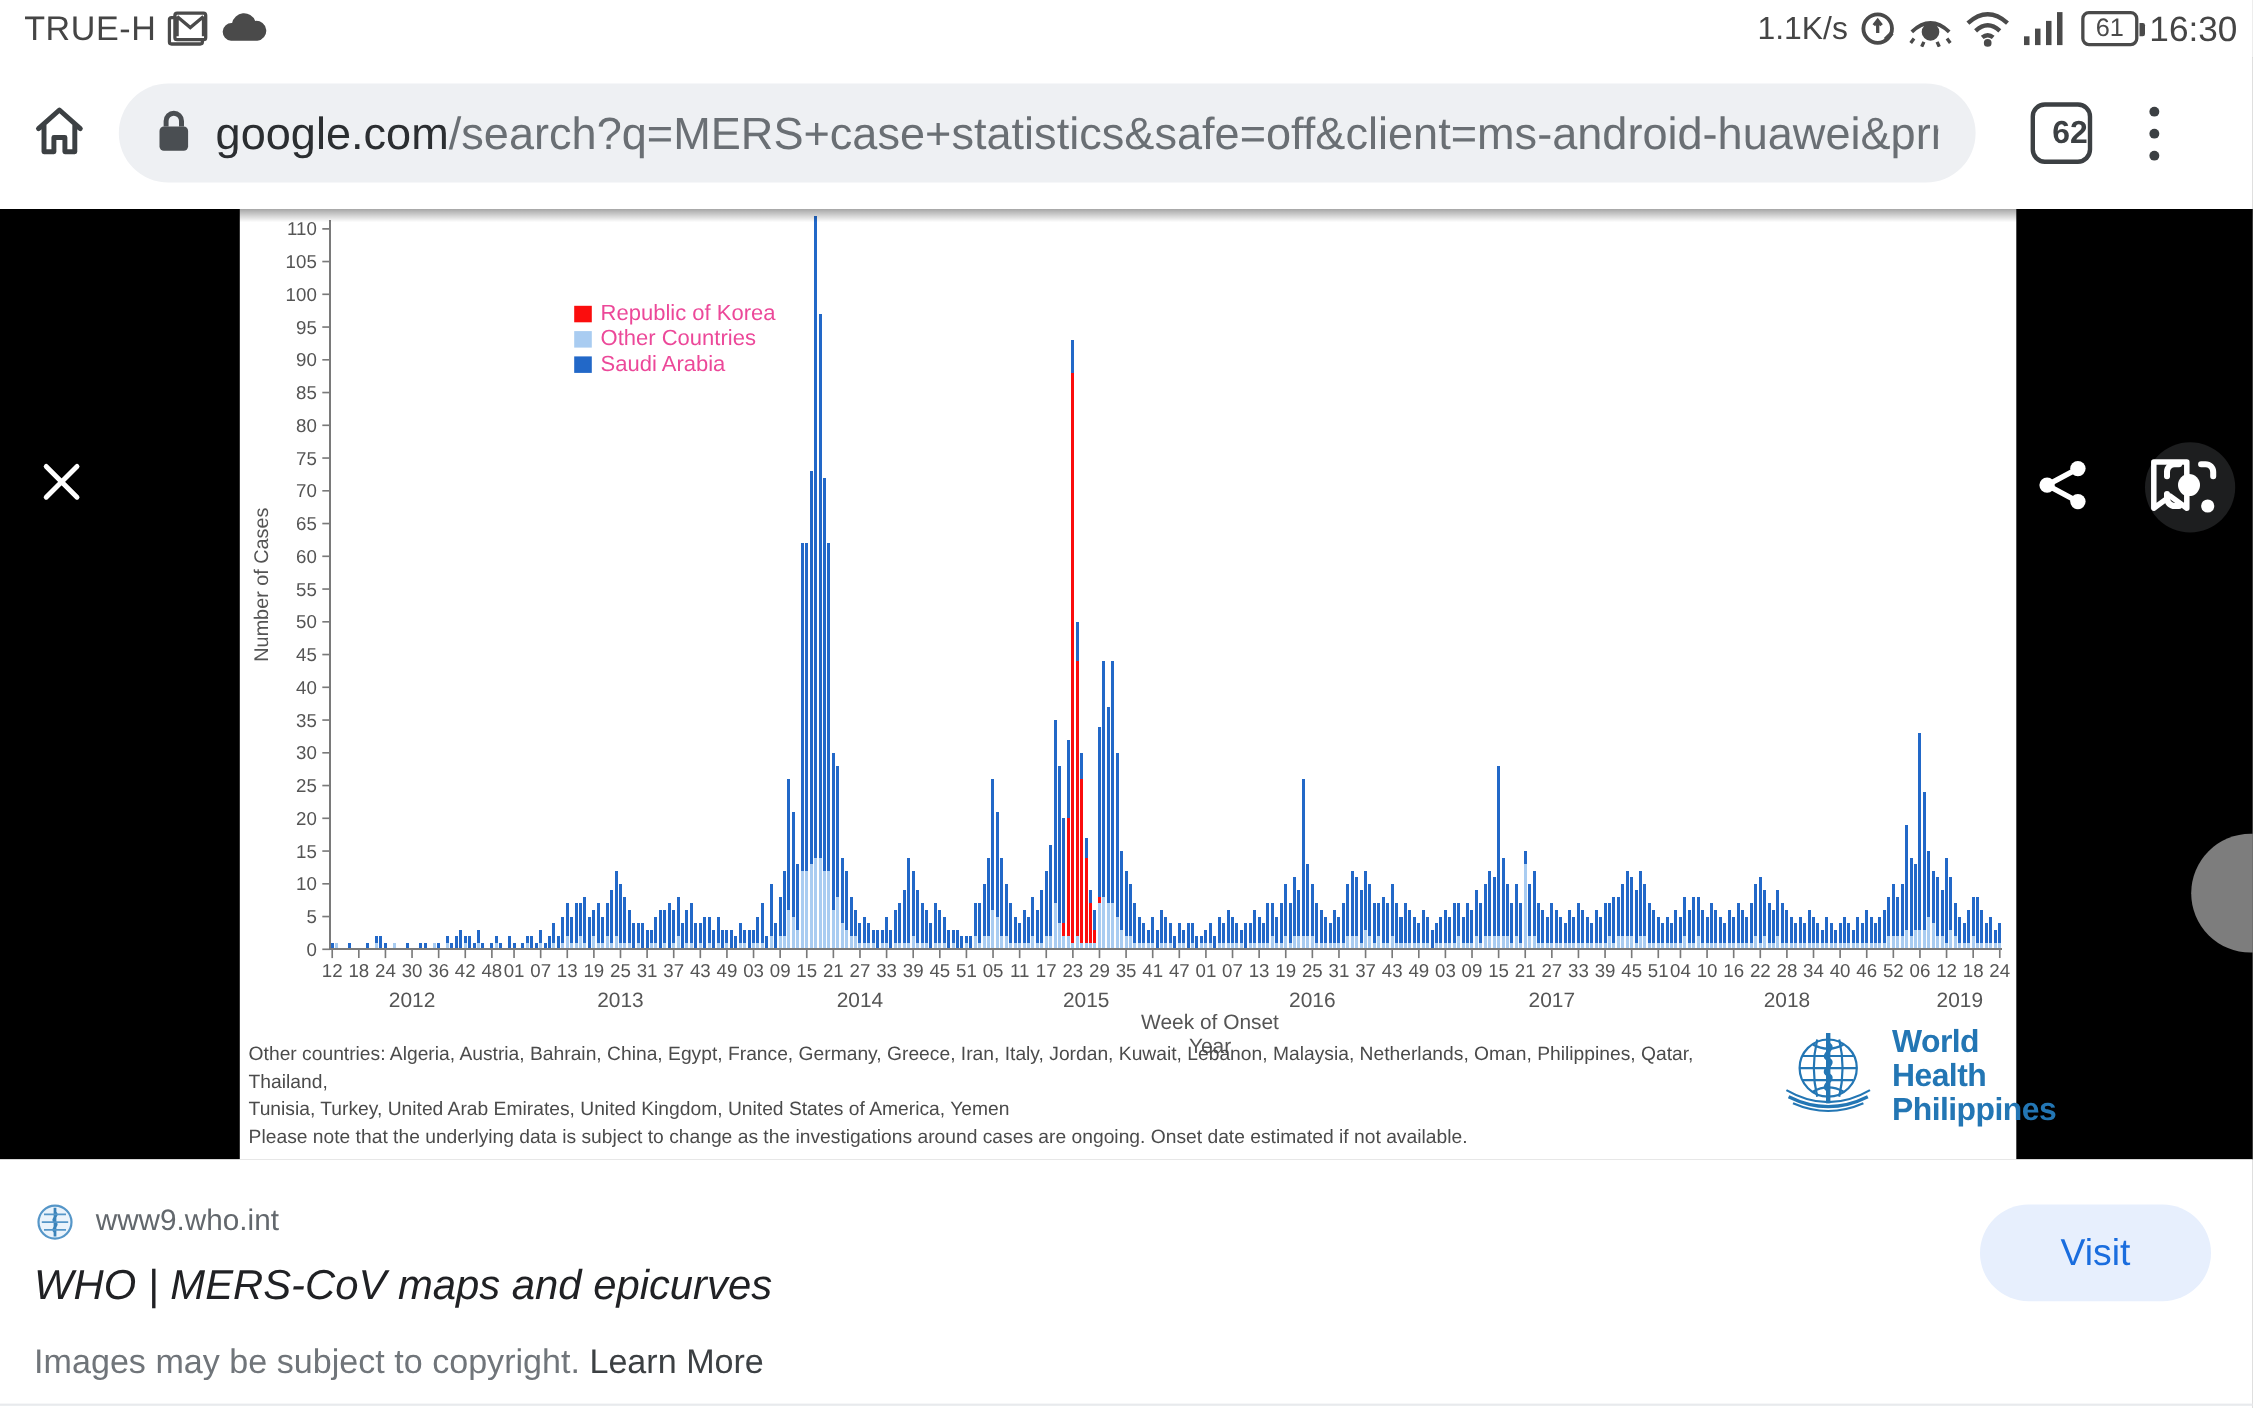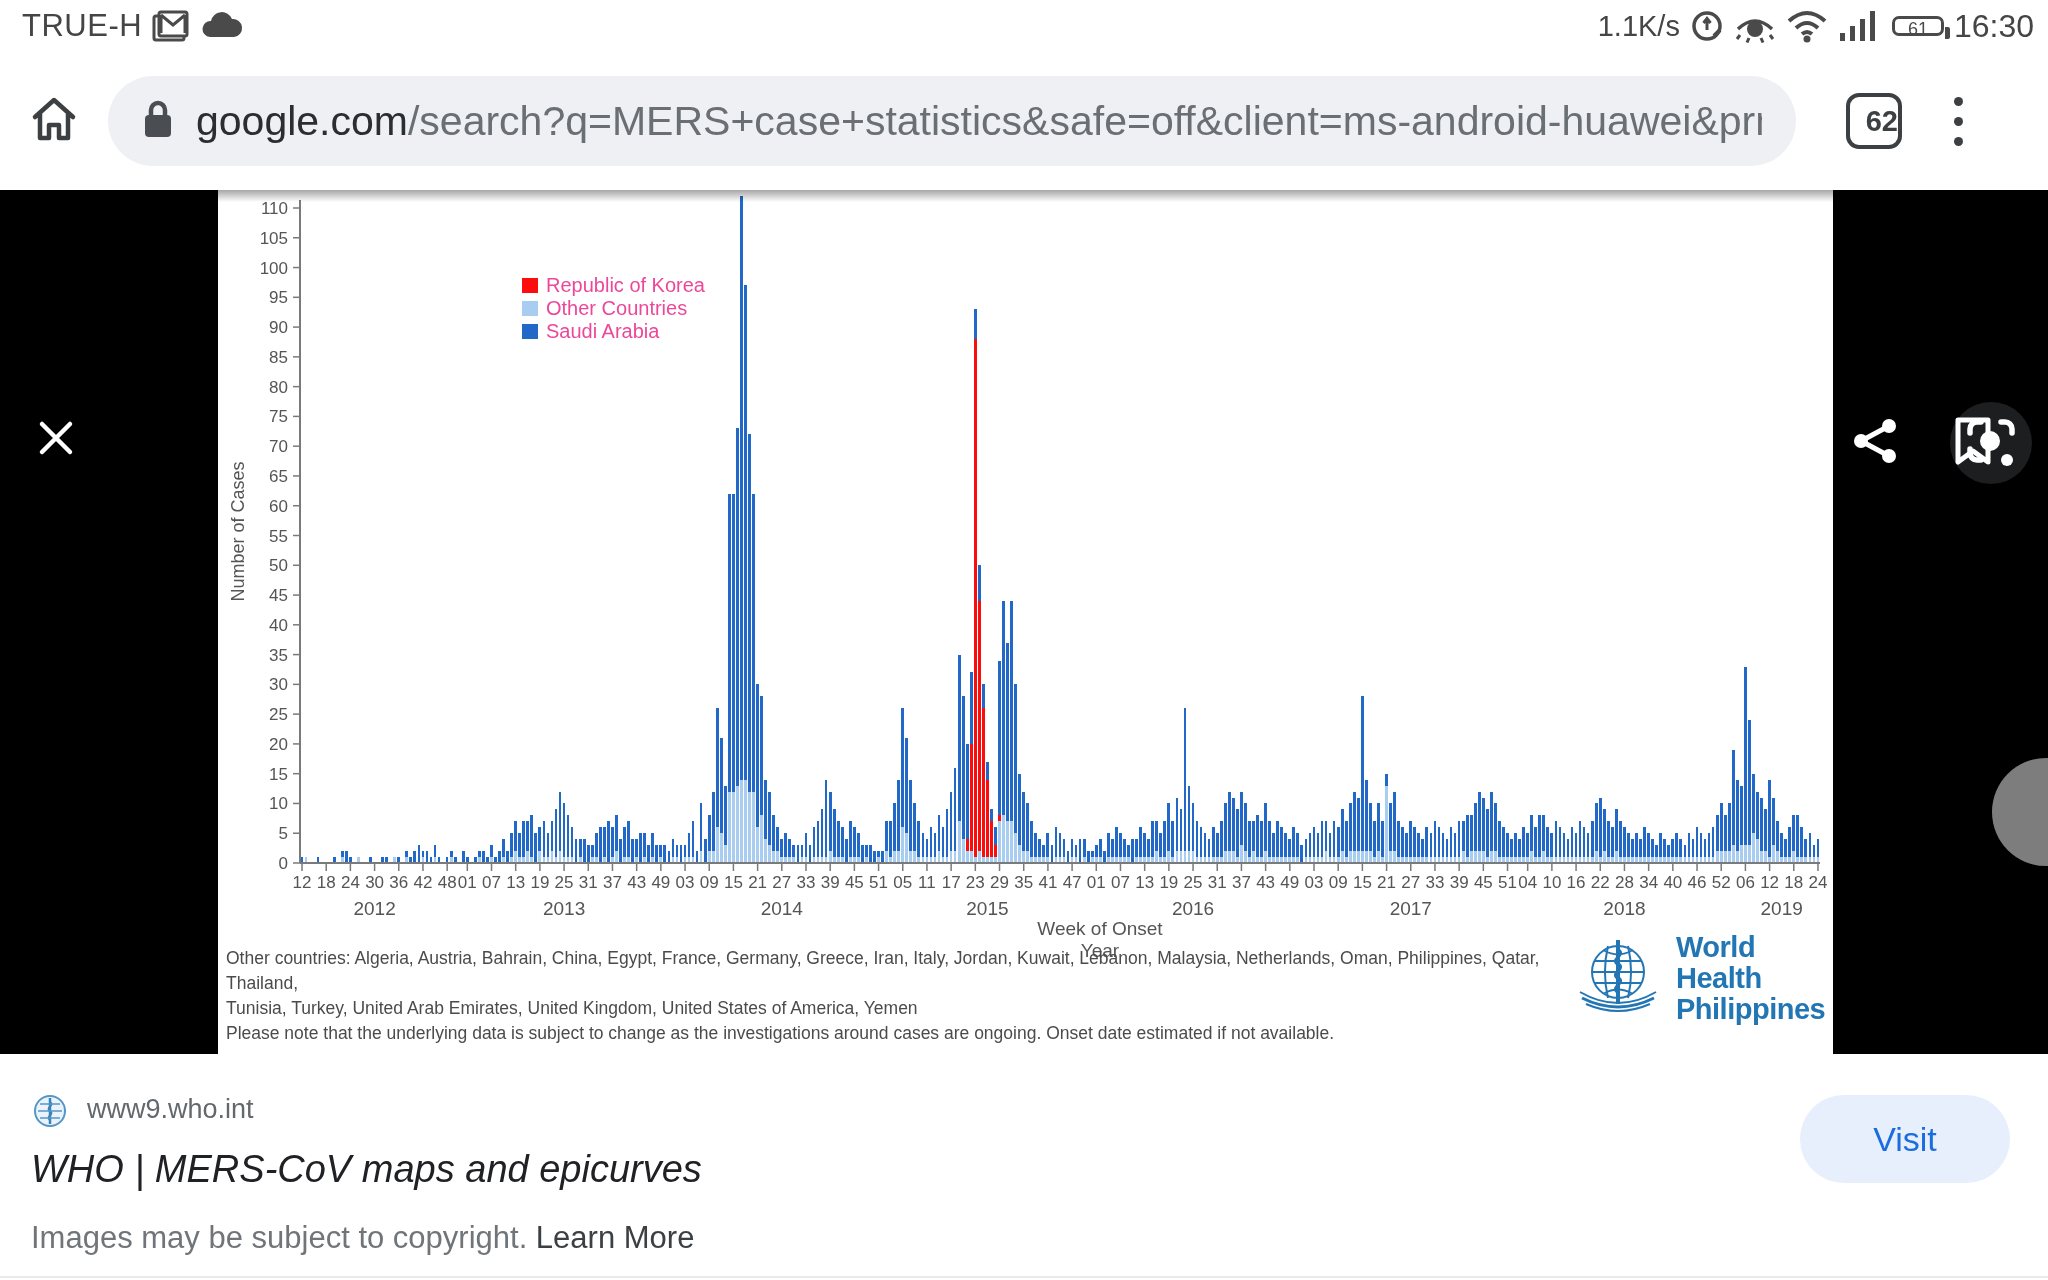--- a/index.html
+++ b/index.html
@@ -8,22 +8,22 @@
   .screen { position:relative; width:2048px; height:1280px; background:#fff; }
 
   
   .status-bar { position:absolute; left:4px; top:0; width:2048px; height:52px; background:#fff;
     display:flex; align-items:center; justify-content:space-between; padding:0 18px; color:#454545; }
   .sb-left, .sb-right { display:flex; align-items:center; gap:10px; }
   .sb-carrier { font-size:31px; letter-spacing:0.5px; }
   .sb-speed { font-size:29px; }
   .sb-time { font-size:32px; }
   .sb-ico { display:inline-flex; align-items:center; }
-  .battery { position:relative; width:52px; height:20px; border:3px solid #4a4a4a; border-radius:7px;
-    display:flex; align-items:flex-start; justify-content:center; font-size:18px; color:#4a4a4a; }
+  .battery { position:relative; width:52px; height:32px; border:3px solid #4a4a4a; border-radius:7px;
+    display:flex; align-items:flex-end; justify-content:center; font-size:23px; color:#4a4a4a; }
   .battery::after { content:""; position:absolute; right:-9px; top:8px; width:5px; height:12px; background:#4a4a4a; border-radius:0 2px 2px 0; }
 
   
   .toolbar { position:absolute; left:0; top:52px; width:2048px; height:138px; background:#fff;
     display:flex; align-items:center; }
   .home-btn { width:108px; display:flex; justify-content:center; }
   .url-pill { flex:0 0 auto; width:1688px; height:90px; background:#eef0f3; border-radius:45px;
     display:flex; align-items:center; padding:0 34px; overflow:hidden; white-space:nowrap; }
   .url-text { font-size:41px; margin-left:22px; overflow:hidden; white-space:nowrap; }
   .url-host { color:#2b2e31; }
@@ -46,21 +46,21 @@
   .scroll-thumb { position:absolute; left:1992px; top:568px; width:108px; height:108px; border-radius:50%;
     background:#7d7d7d; z-index:6; }
 
   
   .legend { position:absolute; left:304px; top:84px; z-index:3; }
   .legend-row { display:flex; align-items:center; height:23px; }
   .legend-swatch { width:16px; height:15px; margin-right:8px; }
   .legend-label { font-size:20px; color:#ec4899; }
   .footnotes { position:absolute; left:8px; top:756px; width:1340px; z-index:3; }
   .footnote-line { font-size:17.5px; color:#4b4b4b; line-height:25px; }
-  .who-logo { position:absolute; left:1356px; top:742px; display:flex; align-items:center; gap:14px; z-index:3; }
+  .who-logo { position:absolute; left:1400px; top:742px; display:flex; align-items:center; gap:14px; z-index:3; }
   .who-text { color:#2376b4; font-weight:bold; font-size:29px; line-height:31px; letter-spacing:-0.5px; }
 
   
   .result-bar { position:absolute; left:0; top:1054px; width:2048px; height:226px; background:#fff; }
   .site-row { position:absolute; left:33px; top:40px; display:flex; align-items:flex-start; gap:20px; }
   .site-name { font-size:27px; color:#63686d; }
   .result-title { position:absolute; left:31px; top:94px; font-size:38px; color:#202124;font-style:italic; }
   .copyright-row { position:absolute; left:31px; top:166px; font-size:31px; color:#70757a; }
   .learn-more { color:#3c4043; font-weight:normal; }
   .visit-btn { position:absolute; left:1800px; top:41px; width:210px; height:88px; border-radius:44px;

